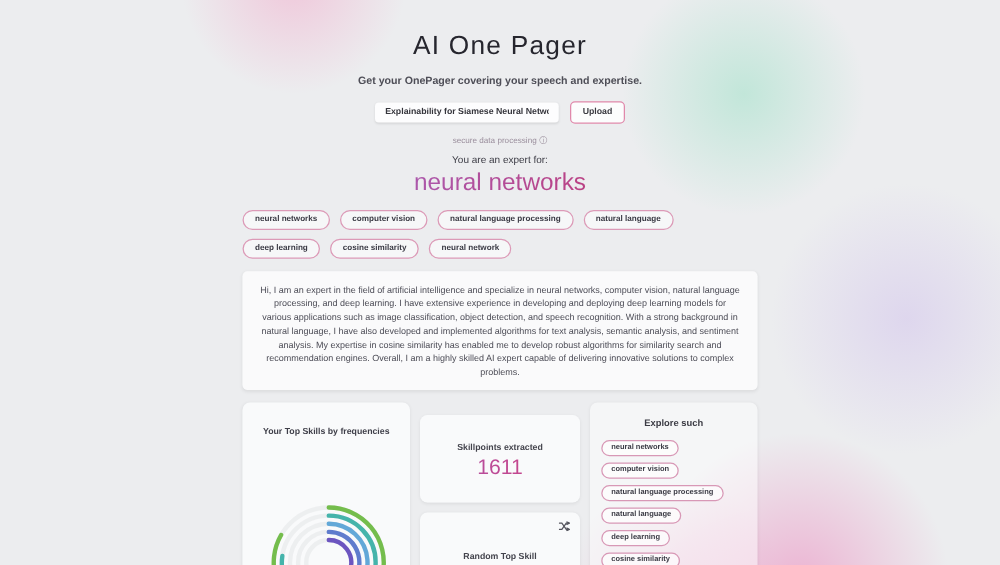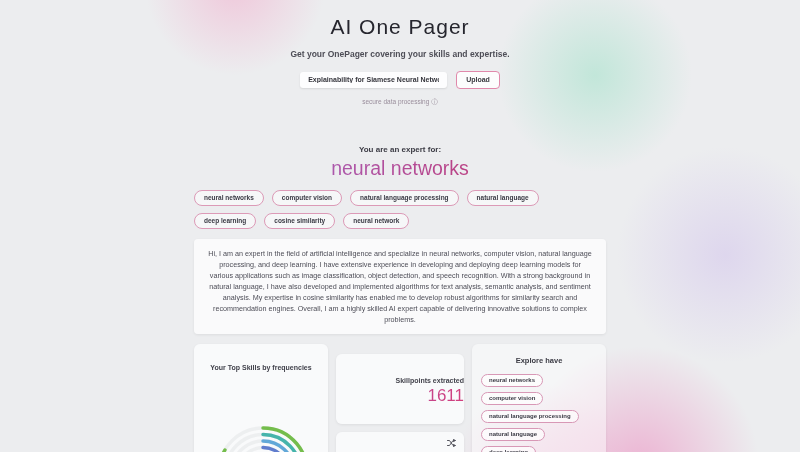--- a/index.html
+++ b/index.html
@@ -9,40 +9,40 @@
     background:
       radial-gradient(circle 125px at 235px -15px, rgba(242,175,205,.60), rgba(242,175,205,0) 72%),
       radial-gradient(circle 135px at 595px 75px,  rgba(168,226,204,.62), rgba(168,226,204,0) 72%),
       radial-gradient(circle 150px at 725px 255px, rgba(208,192,236,.50), rgba(208,192,236,0) 72%),
       radial-gradient(circle 165px at 640px 465px, rgba(236,158,200,.72), rgba(236,158,200,0) 72%),
       radial-gradient(circle 120px at 540px 470px, rgba(236,170,206,.45), rgba(236,170,206,0) 72%),
       #ecedef;
   }
   .content{width:412px;margin:0 auto;position:relative;}
   .page-title{
-    margin:0;padding-top:15px;text-align:center;
+    margin:0;padding-top:25px;text-align:center;
     font-size:21px;font-weight:500;letter-spacing:1px;color:#26262e;
   }
   .subtitle{margin-top:10px;text-align:center;font-size:8.5px;line-height:10.5px;color:#4e4e57;font-weight:600;}
   .upload-row{margin-top:11px;display:flex;justify-content:center;align-items:center;gap:9px;}
   .doc-input{
     width:131px;height:16px;border:none;outline:none;border-radius:3px;
     background:#fdfdfe;box-shadow:0 1px 2px rgba(0,0,0,.10);
     font-family:inherit;font-size:7px;color:#35353c;padding:0 8px;font-weight:600;
   }
   .upload-btn{
     height:18px;padding:0 9px;border:1.5px solid #e089ab;border-radius:4px;
     background:rgba(255,255,255,.85);font-family:inherit;font-size:7px;color:#3a3a40;
     font-weight:600;cursor:pointer;
   }
   .secure-note{
     margin-top:9px;text-align:center;font-size:6.5px;color:#9a8e9c;cursor:pointer;
   }
   .secure-note .ico{font-size:6.5px;margin-left:2px;color:#9a8e9c;}
-  .expert-label{margin-top:38px;text-align:center;font-size:8px;font-weight:700;color:#3c3c45;}
+  .expert-label{margin-top:6px;text-align:center;font-size:8px;font-weight:400;color:#3c3c45;}
   .headline{
     margin-top:3px;text-align:center;font-size:19.5px;font-weight:400;
     background:linear-gradient(90deg,#9d6ed2 0%,#c2356f 85%);
     -webkit-background-clip:text;background-clip:text;color:transparent;
   }
   .chips{margin-top:10px;display:flex;flex-wrap:wrap;gap:7px 8px;}
   .chip{
     display:inline-block;padding:3.5px 9px;border:1px solid #dc9ab7;border-radius:999px;
     background:rgba(255,255,255,.55);font-size:6.5px;color:#3a3a44;font-weight:600;cursor:pointer;
     white-space:nowrap;
@@ -54,21 +54,21 @@
   }
   .grid{margin-top:10px;display:grid;grid-template-columns:134px 128px 134px;gap:8px;align-items:start;}
   .card{
     background:rgba(250,251,252,.92);border-radius:6px;box-shadow:0 1px 3px rgba(0,0,0,.07);
     position:relative;
   }
   .skills-card{height:170px;overflow:hidden;}
   .skills-card .card-title{padding-top:20px;text-align:center;font-size:7px;font-weight:700;color:#3f3f49;}
   .skills-card svg{position:absolute;left:0;top:0;}
   .mid-col{display:flex;flex-direction:column;gap:8px;}
-  .points-card{margin-top:10px;height:70px;text-align:right;}
+  .points-card{margin-top:10px;height:70px;text-align:center;}
   .points-card .card-label{padding-top:23px;font-size:7px;font-weight:700;color:#44444d;}
   .points-card .card-value{
     margin-top:2px;font-size:17px;font-weight:500;
     background:linear-gradient(90deg,#aa54ab 0%,#d23f7d 100%);
     -webkit-background-clip:text;background-clip:text;color:transparent;
   }
   .random-card{height:82px;text-align:center;}
   .random-card .card-label{padding-top:32px;font-size:7px;font-weight:700;color:#44444d;}
   .shuffle-btn{position:absolute;top:7px;right:8px;cursor:pointer;line-height:0;}
   .explore-card{background:rgba(255,255,255,.48);min-height:170px;padding:8px 9px 10px 9px;box-sizing:border-box;}
@@ -77,21 +77,21 @@
   .explore-chips .chip{padding:2.5px 7px;font-size:6px;background:rgba(255,255,255,.65);border-color:#d898b6;}
 </style>
 </head>
 <body>
 
 <div class="content">
 
   <h1 class="page-title">AI One Pager</h1>
 
   <div class="subtitle">
-    <div>Get your OnePager covering your skills and expertise.</div>
+    <div>Get your OnePager covering your speech and expertise.</div>
   </div>
 
   <div class="upload-row">
     <input class="doc-input" type="text" value="Explainability for Siamese Neural Network.." style="">
     <button class="upload-btn">Upload</button>
   </div>
 
   <div class="secure-note">
     <span>secure data processing</span><span class="ico">ⓘ</span>
   </div>
@@ -144,21 +144,21 @@
             <path d="M13 1 L17 3 L13 5"></path>
             <path d="M13 11 L17 13 L13 15"></path>
           </svg>
         </span>
         <div class="card-label">Random Top Skill</div>
 
       </div>
     </div>
 
     <div class="card explore-card">
-      <div class="card-title">Explore have</div>
+      <div class="card-title">Explore such</div>
       <div class="explore-chips">
           <span class="chip">neural networks</span>
           <span class="chip">computer vision</span>
           <span class="chip">natural language processing</span>
           <span class="chip">natural language</span>
           <span class="chip">deep learning</span>
           <span class="chip">cosine similarity</span>
         </div>
     </div>
 

